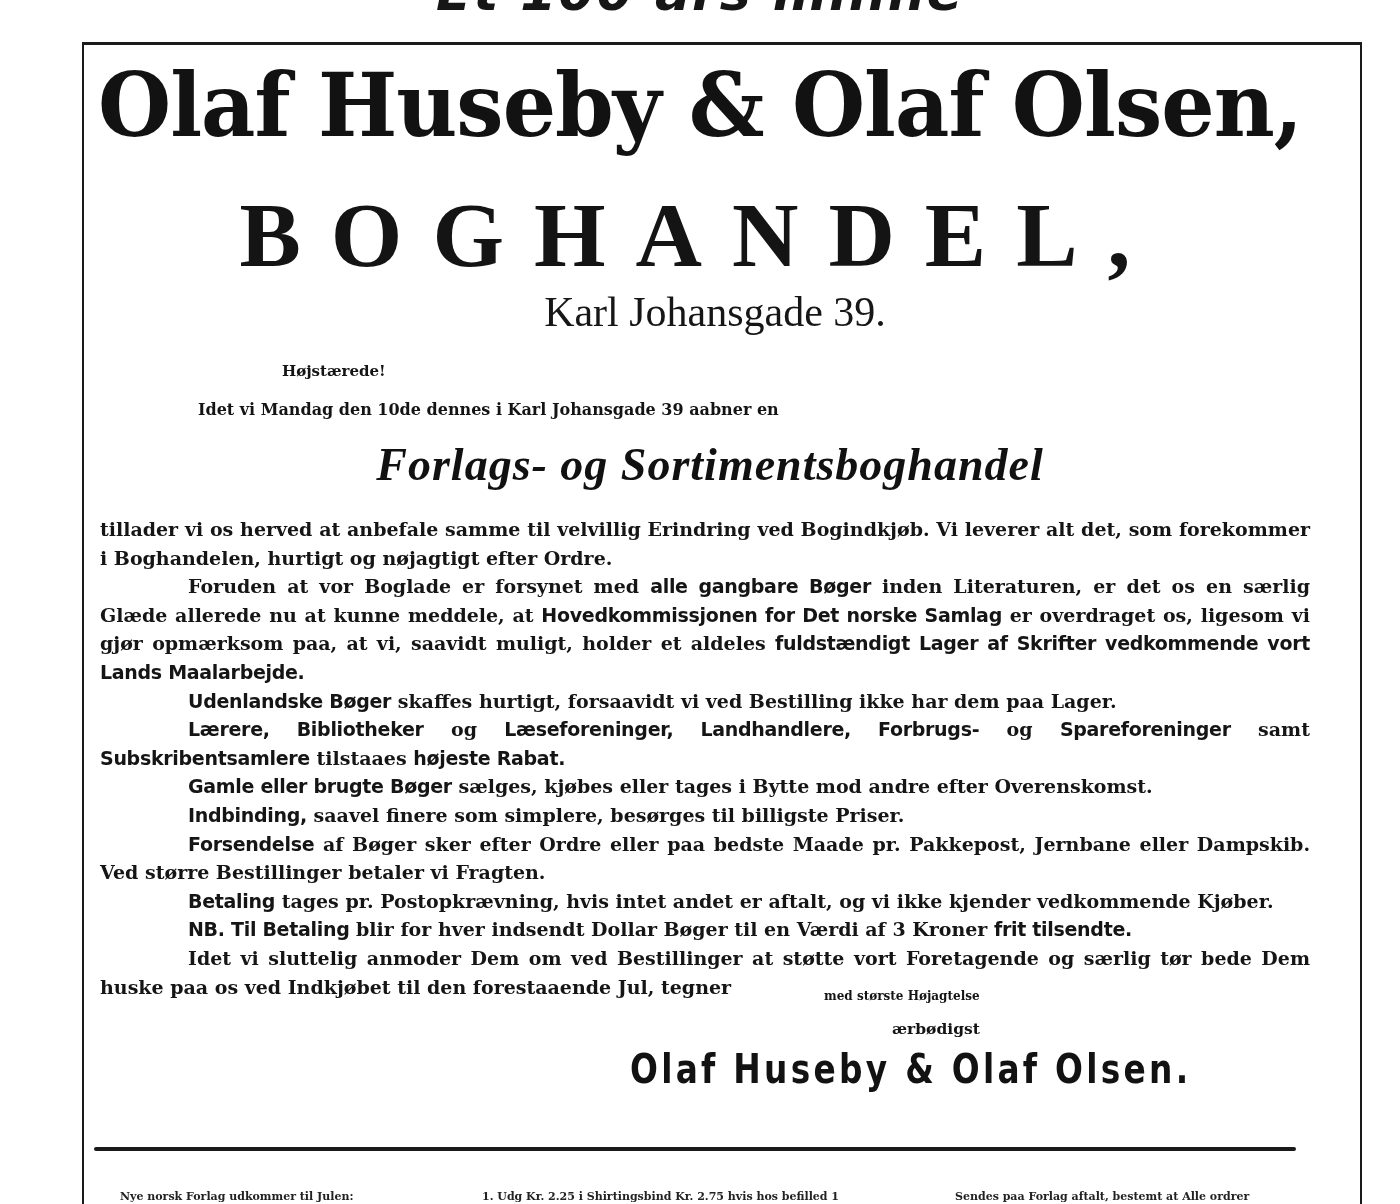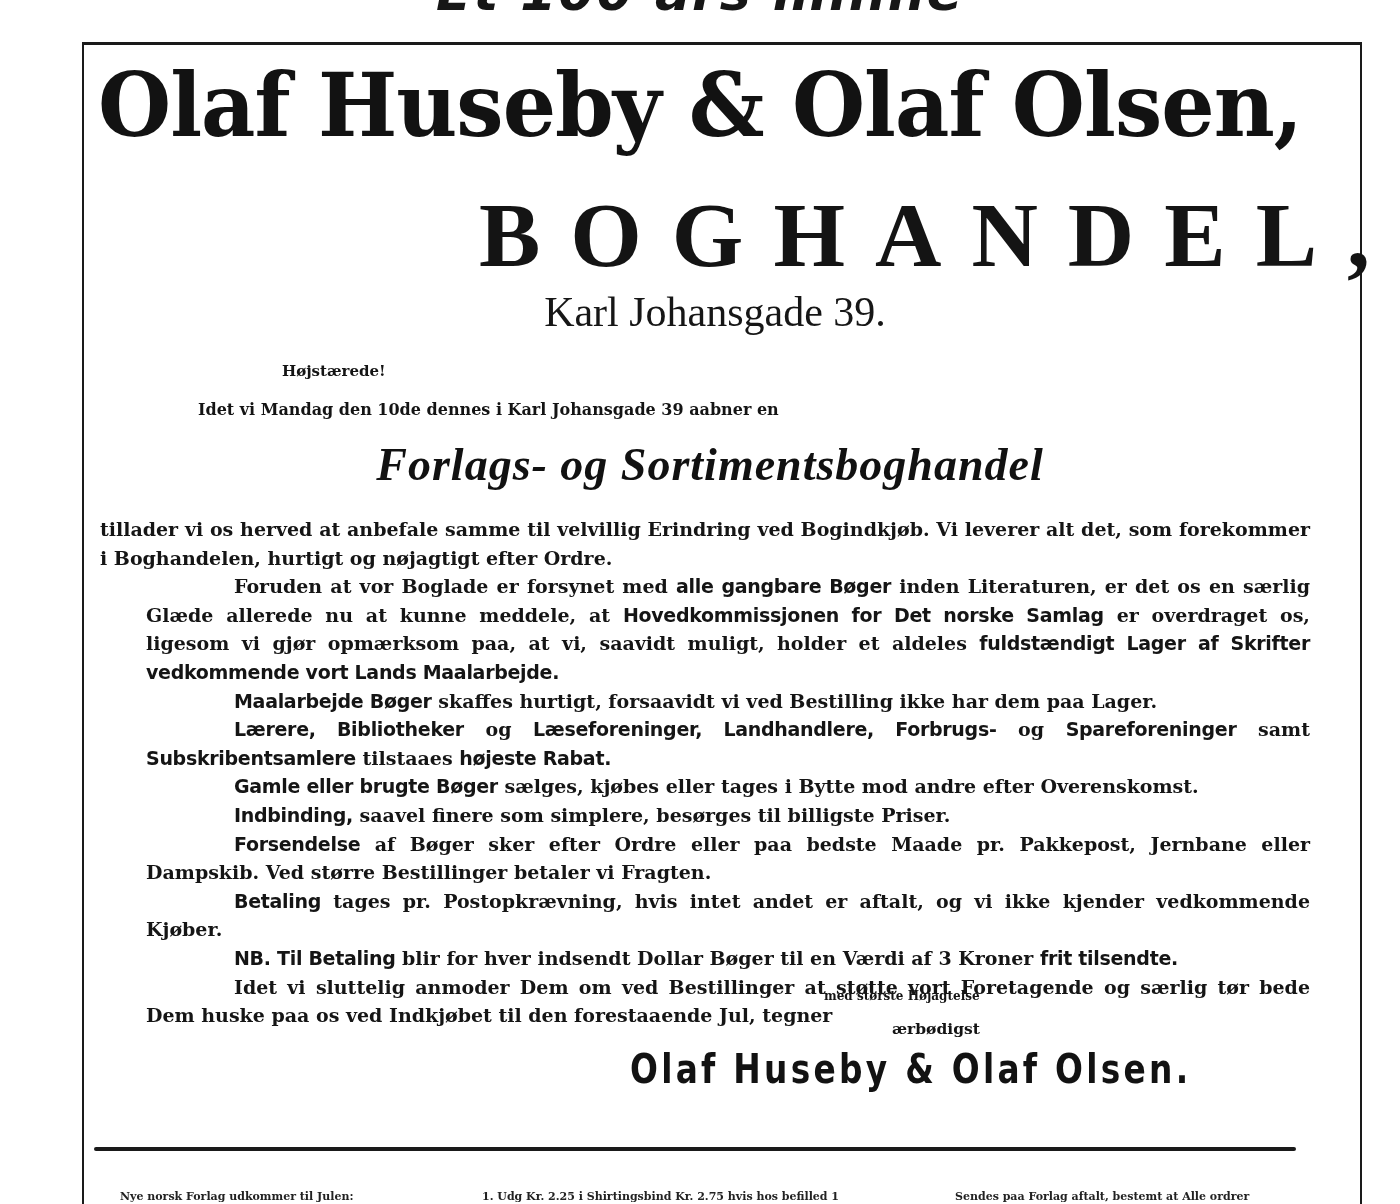--- a/index.html
+++ b/index.html
@@ -50,21 +50,21 @@
       font-size: 84px;
       letter-spacing: -1px;
       transform: scaleY(1.05);
       color: #121212;
     }
     .boghandel {
       position: absolute;
       top: 182px;
       left: 0;
       width: 1400px;
-      text-align: right;
+      text-align: center;
       font-family: "Liberation Serif", serif;
       font-weight: bold;
       font-size: 92px;
       letter-spacing: 30px;
       color: #141414;
     }
     .address {
       position: absolute;
       top: 288px;
       left: 0;
@@ -113,21 +113,20 @@
       font-size: 19px;
       line-height: 28.6px;
       text-align: justify;
       color: #151515;
     }
     .body-text p {
       margin: 0;
     }
     .body-text p.indent {
       text-indent: 88px;
-      margin-left: 46px;
     }
     .body-text .em {
       font-family: "DejaVu Sans", sans-serif;
       font-weight: bold;
       letter-spacing: -0.3px;
     }
     .closing-1 {
       position: absolute;
       top: 989px;
       left: 824px;
@@ -190,21 +189,21 @@
 <div class="address">Karl Johansgade 39.</div>
 
 <div class="salutation">Højstærede!</div>
 <div class="intro-line">Idet vi Mandag den 10de dennes i Karl Johansgade 39 aabner en</div>
 
 <div class="fraktur">Forlags- og Sortimentsboghandel</div>
 
 <div class="body-text" id="body-text">
     <p><span>tillader vi os herved at anbefale samme til velvillig Erindring ved Bogindkjøb.  Vi leverer alt det, som forekommer i Boghandelen, hurtigt og nøjagtigt efter Ordre.</span></p>
     <p class="indent"><span>Foruden at vor Boglade er forsynet med </span><span class="em">alle gangbare Bøger</span><span> inden Literaturen, er det os en særlig Glæde allerede nu at kunne meddele, at </span><span class="em">Hovedkommissjonen for Det norske Samlag</span><span> er overdraget os, ligesom vi gjør opmærksom paa, at vi, saavidt muligt, holder et aldeles </span><span class="em">fuldstændigt Lager af Skrifter vedkommende vort Lands Maalarbejde.</span></p>
-    <p class="indent"><span class="em">Maalarbejde Bøger</span><span> skaffes hurtigt, forsaavidt vi ved Bestilling ikke har dem paa Lager.</span></p>
+    <p class="indent"><span class="em">Udenlandske Bøger</span><span> skaffes hurtigt, forsaavidt vi ved Bestilling ikke har dem paa Lager.</span></p>
     <p class="indent"><span class="em">Lærere, Bibliotheker</span><span> og </span><span class="em">Læseforeninger, Landhandlere, Forbrugs-</span><span> og </span><span class="em">Spareforeninger</span><span> samt </span><span class="em">Subskribentsamlere</span><span> tilstaaes </span><span class="em">højeste Rabat.</span></p>
     <p class="indent"><span class="em">Gamle eller brugte Bøger</span><span> sælges, kjøbes eller tages i Bytte mod andre efter Overenskomst.</span></p>
     <p class="indent"><span class="em">Indbinding,</span><span> saavel finere som simplere, besørges til billigste Priser.</span></p>
     <p class="indent"><span class="em">Forsendelse</span><span> af Bøger sker efter Ordre eller paa bedste Maade pr. Pakkepost, Jernbane eller Dampskib.  Ved større Bestillinger betaler vi Fragten.</span></p>
     <p class="indent"><span class="em">Betaling</span><span> tages pr. Postopkrævning, hvis intet andet er aftalt, og vi ikke kjender vedkommende Kjøber.</span></p>
     <p class="indent"><span class="em">NB.  Til Betaling</span><span> blir for hver indsendt Dollar Bøger til en Værdi af 3 Kroner </span><span class="em">frit tilsendte.</span></p>
     <p class="indent"><span>Idet vi sluttelig anmoder Dem om ved Bestillinger at støtte vort Foretagende og særlig tør bede Dem huske paa os ved Indkjøbet til den forestaaende Jul, tegner</span></p>
   </div>
 
 <div class="closing-1">med største Højagtelse</div>

